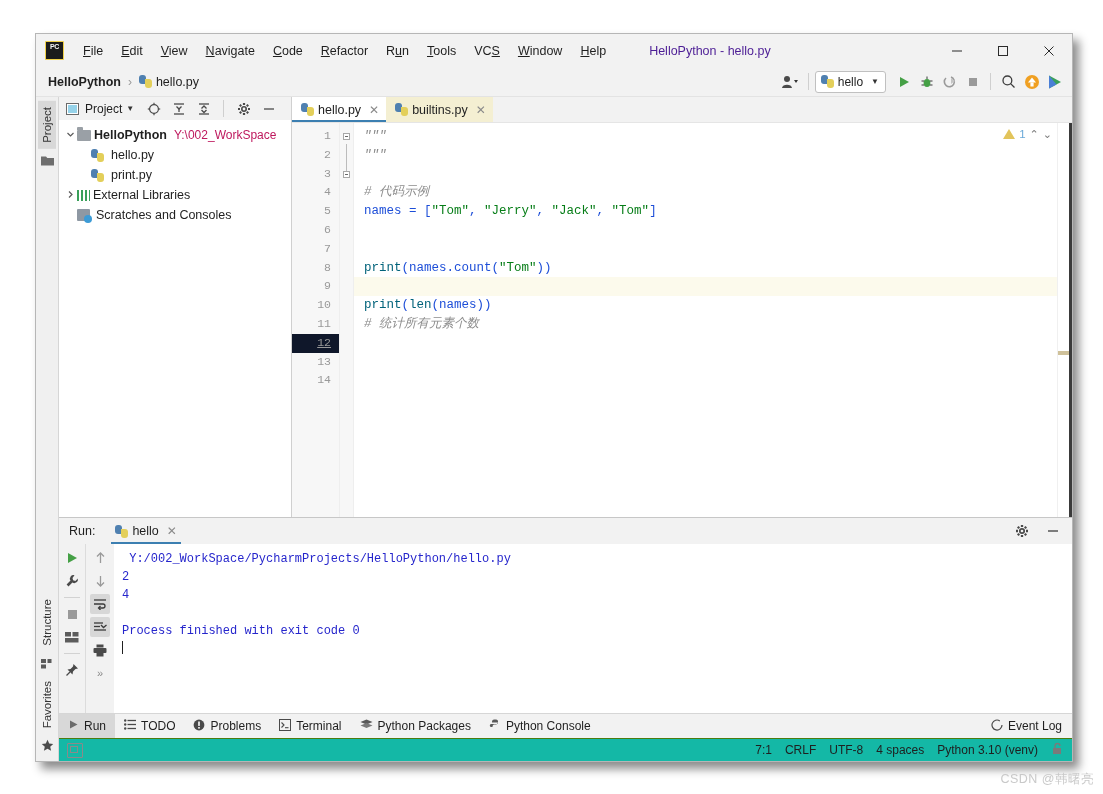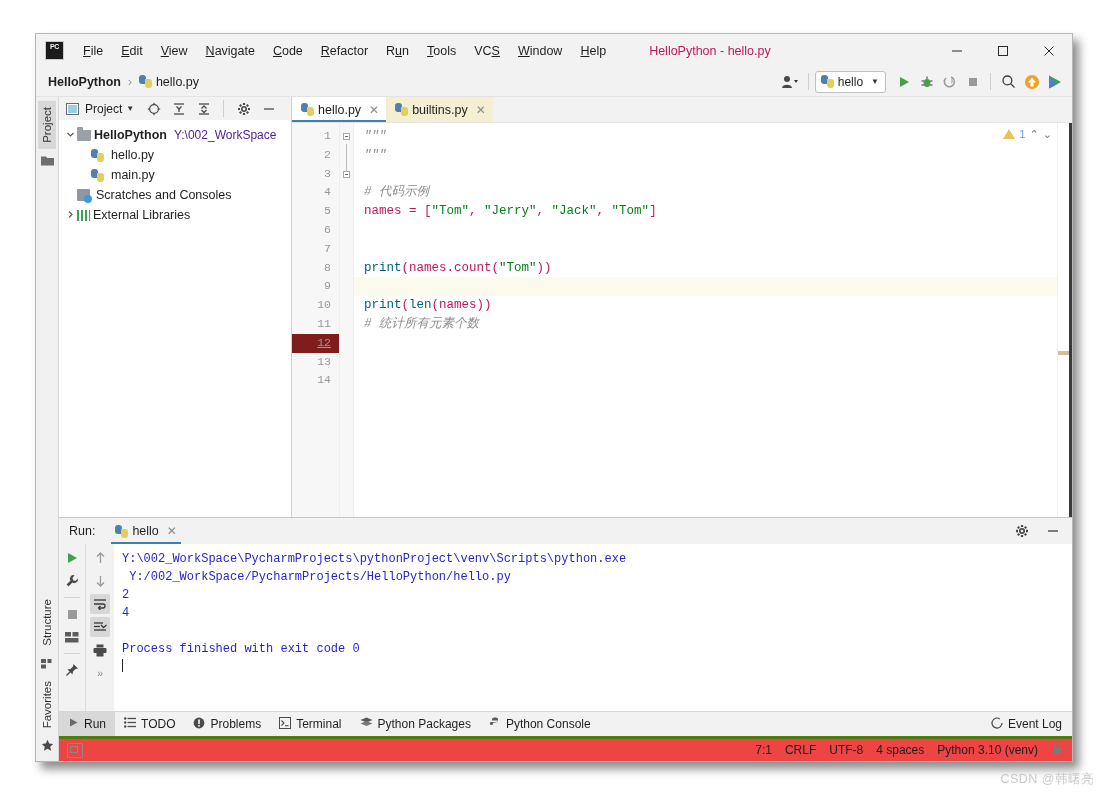--- a/index.html
+++ b/index.html
@@ -60,21 +60,21 @@
     color: #1f1f1f;
     padding: 3px 9px;
     cursor: default;
     white-space: nowrap;
   }
   .menu-item .mn {
     text-decoration: underline;
   }
   .win-title {
     font-size: 12.5px;
-    color: #be185d;
+    color: #4c1d95;
     margin-left: 34px;
     white-space: nowrap;
   }
   .win-ctrls {
     position: absolute;
     right: 0; top: 0;
     height: 33px;
     display: flex; align-items: center;
   }
   .win-btn {
@@ -220,21 +220,21 @@
     cursor: default;
     white-space: nowrap;
   }
   .arrow {
     width: 14px; text-align: center;
     color: #5a5a5a; font-size: 9px;
     flex: 0 0 auto;
   }
   .tlabel { margin-left: 3px; }
   .tlabel.bold { font-weight: bold; }
-  .tpath { color: #4c1d95; margin-left: 7px; font-size: 12px; }
+  .tpath { color: #be185d; margin-left: 7px; font-size: 12px; }
   .folder-icon {
     width: 14px; height: 11px; background: #9aa0a6;
     border-radius: 1px; position: relative; flex: 0 0 auto;
   }
   .folder-icon:before {
     content: ""; position: absolute; left: 0; top: -3px;
     width: 6px; height: 3px; background: #9aa0a6; border-radius: 1px 1px 0 0;
   }
   .lib-icon {
     width: 13px; height: 11px; flex: 0 0 auto;
@@ -288,21 +288,21 @@
     border-right: 1px solid #eeeeee;
     flex: 0 0 auto;
     padding-top: 4px;
     font-family: "Liberation Mono", monospace;
     font-size: 11.5px;
     color: #999999;
     text-align: right;
     box-sizing: border-box;
   }
   .gline { height: 18.8px; line-height: 18.8px; padding-right: 8px; }
-  .gline.cur { background: #7f1d1d; text-decoration: underline; }
+  .gline.cur { background: #0f172a; text-decoration: underline; }
   .fold-col {
     width: 13px; background: #f7f7f7; flex: 0 0 auto;
     padding-top: 4px; position: relative;
     border-right: 1px solid #eeeeee;
   }
   .fold-mark {
     position: absolute; left: 3px;
     width: 7px; height: 7px;
     border: 1px solid #a8a8a8; background: #ffffff;
     box-sizing: border-box;
@@ -322,21 +322,21 @@
     font-size: 12.5px;
     min-width: 0;
     position: relative;
     overflow: hidden;
   }
   .cline { height: 18.8px; line-height: 18.8px; white-space: pre; }
   .cline.cur { background: #fcfaec; margin-left: -10px; padding-left: 10px; }
   .k-str { color: #067d17; }
   .k-cmt { color: #8c8c8c; font-style: italic; }
   .k-fn  { color: #00627a; }
-  .k-def { color: #be185d; }
+  .k-def { color: #1d4ed8; }
   .editor-right {
     width: 14px;
     background: #ffffff;
     flex: 0 0 auto;
     position: relative;
     border-left: 1px solid #f0f0f0;
   }
   .warn-strip {
     position: absolute;
     top: 0; right: 14px;
@@ -452,23 +452,23 @@
   .btab.active { background: #d8d8d8; }
   .event-log {
     position: absolute; right: 10px;
     display: flex; align-items: center; gap: 5px;
     font-size: 12px; color: #1f1f1f;
     cursor: default;
   }
   
   .statusbar {
     height: 22px; flex: 0 0 auto;
-    background: #ef4444;
-    display: flex; align-items: center;
-    border-top: 3px solid #4d7c0f;
+    background: #14b8a6;
+    display: flex; align-items: center;
+    border-top: 1px solid #4d7c0f;
     position: relative;
     padding-left: 8px;
   }
   .status-right {
     position: absolute; right: 8px;
     display: flex; align-items: center; gap: 13px;
     font-size: 12px; color: #1f1f1f;
   }
   .status-right span { cursor: default; }
   
@@ -710,34 +710,34 @@
                 <span class="folder-icon"></span>
                 <span class="tlabel bold">HelloPython</span>
                 <span class="tpath">Y:\002_WorkSpace</span>
               </div>
               <div class="tnode" style="padding-left:32px;">
                 <span class="py-icon"></span>
                 <span class="tlabel">hello.py</span>
               </div>
               <div class="tnode" style="padding-left:32px;">
                 <span class="py-icon"></span>
-                <span class="tlabel">main.py</span>
-              </div>
-              <div class="tnode" style="padding-left:18px;">
-                <span class="scratch-icon"></span>
-                <span class="tlabel" style="margin-left:6px;">Scratches and Consoles</span>
+                <span class="tlabel">print.py</span>
               </div>
               <div class="tnode">
                 <span class="arrow">
                   <svg width="9" height="9" viewBox="0 0 9 9">
                       <polyline points="3,1.5 6,4.5 3,7.5" fill="none" stroke="#5a5a5a" stroke-width="1.2"></polyline>
                     </svg>
                 </span>
                 <span class="lib-icon"></span>
                 <span class="tlabel">External Libraries</span>
+              </div>
+              <div class="tnode" style="padding-left:18px;">
+                <span class="scratch-icon"></span>
+                <span class="tlabel" style="margin-left:6px;">Scratches and Consoles</span>
               </div>
             </div>
           </div>
 
           <div class="editor-col">
             <div class="tabs">
               <div class="tab active">
                 <span class="py-icon"></span>
                 <span>hello.py</span>
                 <span class="close">✕</span>
@@ -900,21 +900,20 @@
                     <rect x="0.5" y="4" width="13" height="5" rx="1" fill="#4a4a4a"></rect>
                     <rect x="3.5" y="8" width="7" height="4.5" fill="#4a4a4a"></rect>
                   </svg>
               </div>
               <div class="rt-btn">
                 <span style="font-size:11px;color:#8a8a8a;">»</span>
               </div>
             </div>
 
             <div class="console" id="console">
-                <div class="coline">Y:\002_WorkSpace\PycharmProjects\pythonProject\venv\Scripts\python.exe</div>
                 <div class="coline"> Y:/002_WorkSpace/PycharmProjects/HelloPython/hello.py</div>
                 <div class="coline">2</div>
                 <div class="coline">4</div>
                 <div class="coline">&nbsp;</div>
                 <div class="coline">Process finished with exit code 0</div>
                 <div class="coline"><span class="caret-blink"></span></div>
               </div>
           </div>
         </div>
 

